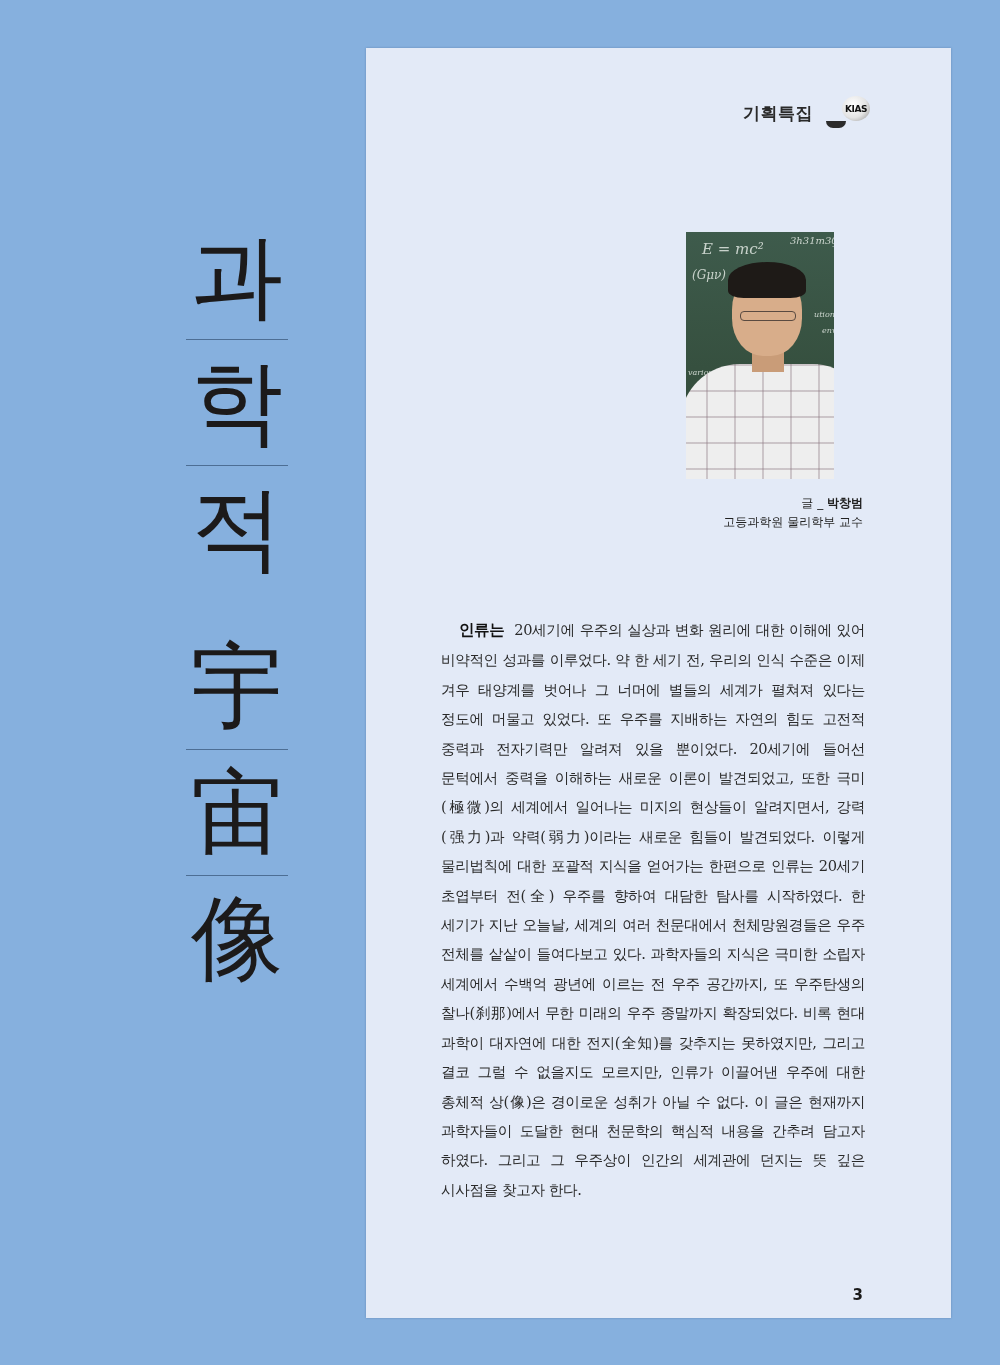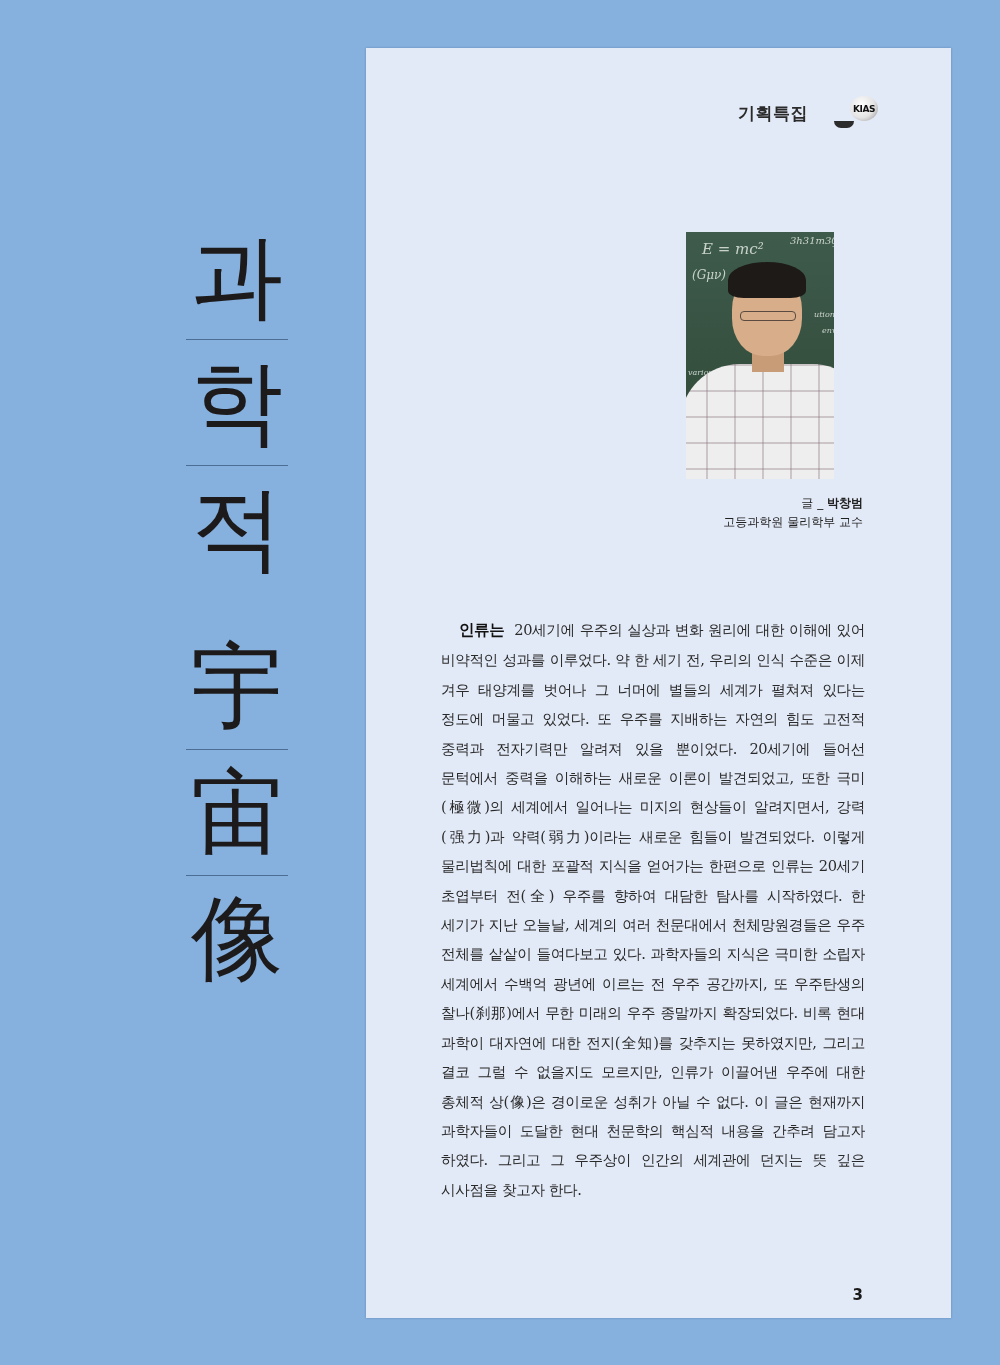--- a/index.html
+++ b/index.html
@@ -48,25 +48,25 @@
       left: 366px;
       top: 48px;
       width: 585px;
       height: 1270px;
       background: #e3eaf7;
       box-shadow: 0 0 2px rgba(40, 70, 110, 0.35);
     }
 
     .section-label {
       position: absolute;
-      right: 92px;
+      right: 100px;
       top: 48px;
       display: flex;
       align-items: center;
-      gap: 21px;
+      gap: 8px;
     }
     .section-label-text {
       font-family: "DejaVu Sans", sans-serif;
       font-weight: bold;
       font-size: 17px;
       color: #2a2a2a;
       letter-spacing: 0.5px;
     }
     .kias-logo {
       width: 30px;

